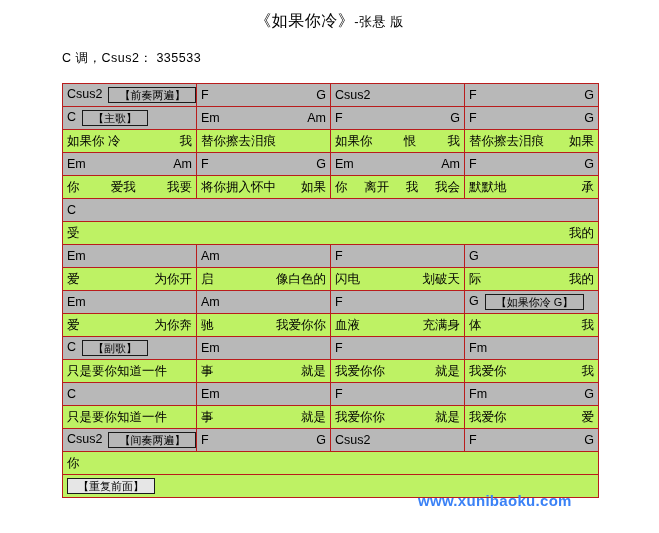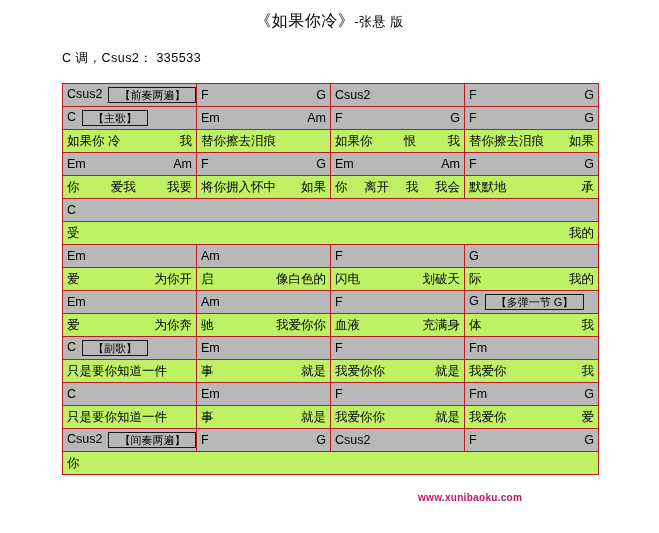--- a/index.html
+++ b/index.html
@@ -59,23 +59,23 @@
     margin-left: 6px;
     display: inline-block;
     line-height: 14px;
     background: #b8b8b8;
   }
   .tagbox.light { background: #e6e6e6; }
   .watermark {
     position: absolute;
     left: 418px;
     top: 492px;
-    font-size: 10px;
+    font-size: 15px;
     font-weight: bold;
-    color: #be185d;
+    color: #3b82f6;
     letter-spacing: 0.3px;
     font-family: "Liberation Sans", sans-serif;
   }
 </style>
 </head>
 <body>
 
 <div class="title">
   <span class="song">《如果你冷》</span><span class="artist">-张悬 版</span>
 </div>
@@ -324,21 +324,21 @@
           </div>
         </td>
         <td>
           <div class="cell-inner">
             <span class="seg">F</span>
           </div>
         </td>
         <td>
           <div class="cell-inner">
             <span class="seg">G</span>
-            <span class="tagbox">【多弹一节 G】</span>
+            <span class="tagbox">【如果你冷 G】</span>
             <span class="push"></span>
           </div>
         </td>
       </tr>
       <tr class="lyricrow">
         <td>
           <div class="cell-inner">
             <span class="seg">爱</span>
             <span class="push"></span>
             <span class="seg">为你奔</span>
@@ -495,19 +495,27 @@
             <span class="seg">F</span>
             <span class="push"></span>
             <span class="seg">G</span>
           </div>
         </td>
       </tr>
       <tr class="lyricrow">
         <td colspan="4">
           <div class="cell-inner">
             <span class="seg">你</span>
+          </div>
+        </td>
+      </tr>
+      <tr class="lyricrow">
+        <td colspan="4">
+          <div class="cell-inner">
+            <span class="tagbox light" style="margin-left: 0px;">【重复前面】</span>
+            <span class="push"></span>
           </div>
         </td>
       </tr>
     </tbody>
 </table>
 
 <div class="watermark">www.xunibaoku.com</div>
 
 </body></html>

